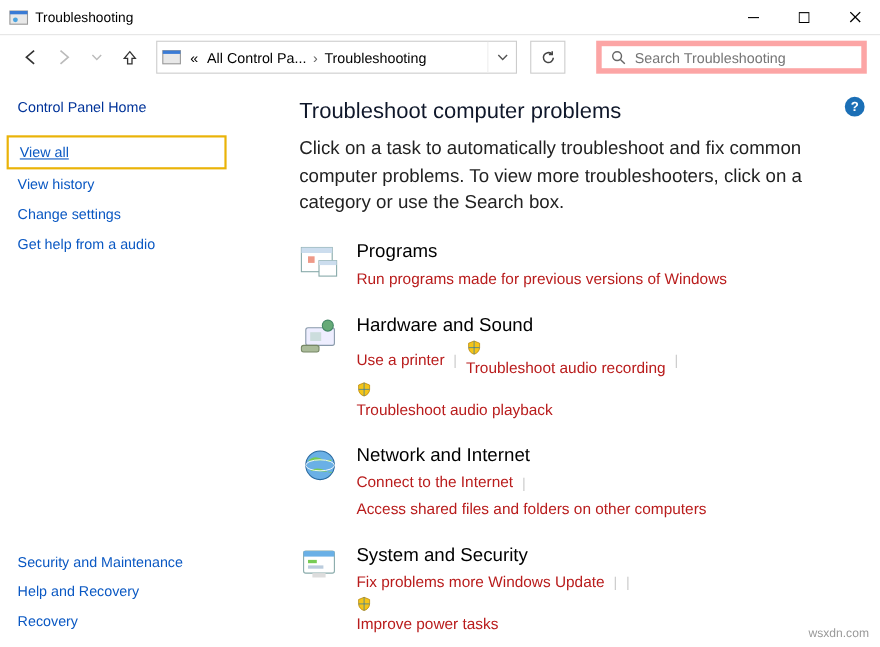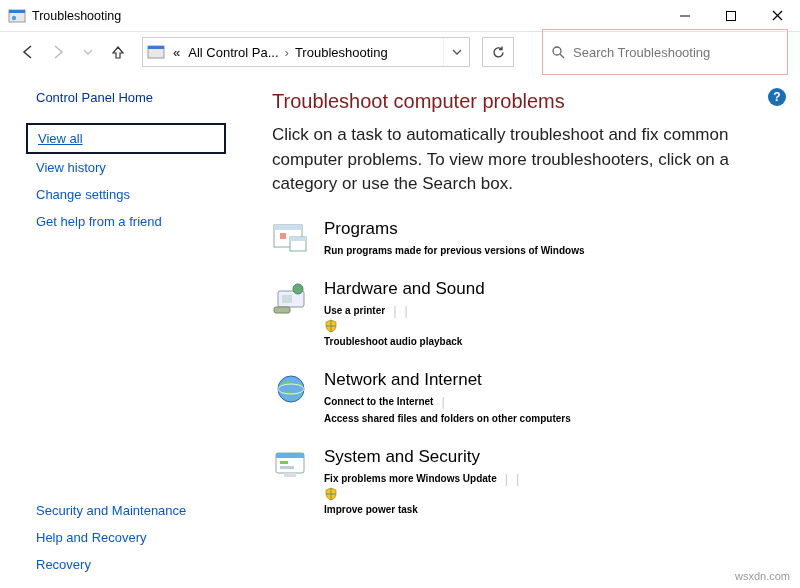--- a/index.html
+++ b/index.html
@@ -12,40 +12,40 @@
 .navrow { height: 40px; display: flex; align-items: center; padding: 0 12px 0 16px; gap: 6px; }
 .navbtn { width: 24px; height: 24px; display: flex; align-items: center; justify-content: center; color: #555; }
 .navbtn.disabled { color: #bbb; }
 .breadcrumb-box { flex: 1; height: 30px; border: 1px solid #ccc; display: flex; align-items: center; margin-left: 6px; margin-right: 6px; }
 .breadcrumb-box .bc-icon { width: 18px; height: 16px; margin: 0 4px; }
 .breadcrumb-box .crumb { color: #000; padding: 0 4px; font-size: 13px; }
 .breadcrumb-box .crumb.cut { max-width: 120px; white-space: nowrap; overflow: hidden; text-overflow: clip; }
 .breadcrumb-box .sep { color: #666; padding: 0 2px; }
 .breadcrumb-box .dd { width: 26px; height: 28px; display: flex; align-items: center; justify-content: center; border-left: 1px solid #eee; color: #666; margin-left: auto; }
 .refresh-box { width: 32px; height: 30px; border: 1px solid #ccc; display: flex; align-items: center; justify-content: center; color: #555; }
-.search-box { width: 246px; height: 46px; border: 1px solid #fca5a5; display: flex; align-items: center; margin-left: 22px; }
+.search-box { width: 246px; height: 30px; border: 5px solid #fca5a5; display: flex; align-items: center; margin-left: 22px; }
 .search-box .glass { width: 30px; display: flex; align-items: center; justify-content: center; color: #666; }
 .search-box input { border: none; outline: none; font-size: 13px; flex: 1; background: transparent; }
 .help-circle { position: absolute; right: 14px; top: 88px; width: 18px; height: 18px; border-radius: 50%; background: #1b6fb6; color: #fff; font-size: 12px; font-weight: bold; display: flex; align-items: center; justify-content: center; }
 .body { display: flex; height: calc(588px - 72px); }
-.sidebar { width: 262px; padding: 18px 16px 12px 36px; display: flex; flex-direction: column; }
+.sidebar { width: 262px; padding: 18px 16px 12px 16px; display: flex; flex-direction: column; }
 .sidebar .cph { color: #003399; font-size: 13px; margin-bottom: 18px; }
 .sidebar .nav-item { color: #0a58c3; font-size: 13px; margin-bottom: 12px; cursor: pointer; }
-.sidebar .viewall-wrap { border: 2px solid #0f172a; padding: 6px 0 6px 0; margin-left: -10px; margin-bottom: 6px; width: 200px; }
+.sidebar .viewall-wrap { border: 2px solid #eab308; padding: 6px 0 6px 0; margin-left: -10px; margin-bottom: 6px; width: 200px; }
 .sidebar .viewall { color: #0a58c3; text-decoration: underline; margin-left: 10px; }
 .sidebar .spacer { flex: 1; }
 .sidebar .seealso { color: #888; font-size: 13px; margin-bottom: 14px; }
 .main { flex: 1; padding: 18px 22px 12px 10px; }
-.main h1 { color: #7f1d1d; font-weight: 400; font-size: 20px; margin-bottom: 10px; }
+.main h1 { color: #0f172a; font-weight: 400; font-size: 20px; margin-bottom: 10px; }
 .main .intro { font-size: 17px; color: #222; margin-bottom: 22px; line-height: 1.45; }
 .category { display: flex; align-items: flex-start; margin-bottom: 20px; }
 .cat-icon { width: 38px; height: 38px; margin-right: 14px; flex-shrink: 0; }
 .cat-body .cat-title { color: #000000; font-size: 17px; margin-bottom: 3px; }
 .cat-body .links { display: flex; flex-wrap: wrap; align-items: center; gap: 0 8px; }
-.cat-body .link { color: #000000; font-size: 10px; cursor: pointer; white-space: nowrap; line-height: 1.7; font-weight: bold; }
+.cat-body .link { color: #b91c1c; font-size: 14px; cursor: pointer; white-space: nowrap; line-height: 1.7; }
 .cat-body .divider { color: #ccc; font-size: 13px; }
 .shield { width: 14px; height: 14px; vertical-align: -2px; margin-right: 2px; }
 .watermark { position: absolute; right: 10px; bottom: 6px; font-size: 11px; color: #999; }
 svg { display: block; }
 </style>
 </head>
 <body>
 
 <div class="titlebar">
   <span class="app-icon">
@@ -138,21 +138,21 @@
 
 <div class="body">
 
   <div class="sidebar">
     <div class="cph">Control Panel Home</div>
     <div class="viewall-wrap">
       <div class="nav-item viewall" style="margin-bottom:0">View all</div>
     </div>
     <div class="nav-item">View history</div>
     <div class="nav-item">Change settings</div>
-    <div class="nav-item">Get help from a friend</div>
+    <div class="nav-item">Get help from a audio</div>
     <div class="spacer"></div>
     <div class="nav-item">Security and Maintenance</div>
     <div class="nav-item">Help and Recovery</div>
     <div class="nav-item" style="margin-bottom:4px">Recovery</div>
   </div>
 
   <div class="main">
     <h1>Troubleshoot computer problems</h1>
     <p class="intro">Click on a task to automatically troubleshoot and fix common computer problems. To view more troubleshooters, click on a category or use the Search box.</p>
 
@@ -181,20 +181,26 @@
             <rect x="10" y="16" width="10" height="8" fill="#cdd"></rect>
             <circle cx="26" cy="10" r="5" fill="#6a7" stroke="#486"></circle>
             <rect x="2" y="28" width="16" height="6" rx="2" fill="#ab9" stroke="#786"></rect>
           </svg>
       </span>
       <div class="cat-body">
         <div class="cat-title">Hardware and Sound</div>
         <div class="links">
           <span class="link">Use a printer</span>
           <span class="divider">|</span>
+          <span class="link">
+            <svg class="shield" viewBox="0 0 14 14">
+                <path d="M7 1 L12 3 L12 7 C12 10 9.5 12.5 7 13 C4.5 12.5 2 10 2 7 L2 3 Z" fill="#f5c518" stroke="#b8860b" stroke-width="0.7"></path>
+                <path d="M7 1 L7 13 M2 7 L12 7" stroke="#1b6fb6" stroke-width="0.6"></path>
+              </svg><span>Troubleshoot audio recording</span>
+          </span>
           <span class="divider">|</span>
           <span class="link" style="flex-basis:100%">
             <svg class="shield" viewBox="0 0 14 14">
                 <path d="M7 1 L12 3 L12 7 C12 10 9.5 12.5 7 13 C4.5 12.5 2 10 2 7 L2 3 Z" fill="#f5c518" stroke="#b8860b" stroke-width="0.7"></path>
                 <path d="M7 1 L7 13 M2 7 L12 7" stroke="#1b6fb6" stroke-width="0.6"></path>
               </svg><span>Troubleshoot audio playback</span>
           </span>
         </div>
       </div>
     </div>
@@ -231,21 +237,21 @@
       <div class="cat-body">
         <div class="cat-title">System and Security</div>
         <div class="links">
           <span class="link">Fix problems more Windows Update</span>
           <span class="divider">|</span>
           <span class="divider">|</span>
           <span class="link" style="flex-basis:100%">
             <svg class="shield" viewBox="0 0 14 14">
                 <path d="M7 1 L12 3 L12 7 C12 10 9.5 12.5 7 13 C4.5 12.5 2 10 2 7 L2 3 Z" fill="#f5c518" stroke="#b8860b" stroke-width="0.7"></path>
                 <path d="M7 1 L7 13 M2 7 L12 7" stroke="#1b6fb6" stroke-width="0.6"></path>
-              </svg><span>Improve power task</span>
+              </svg><span>Improve power tasks</span>
           </span>
         </div>
       </div>
     </div>
 
   </div>
 </div>
 
 <div class="watermark">wsxdn.com</div>
 

